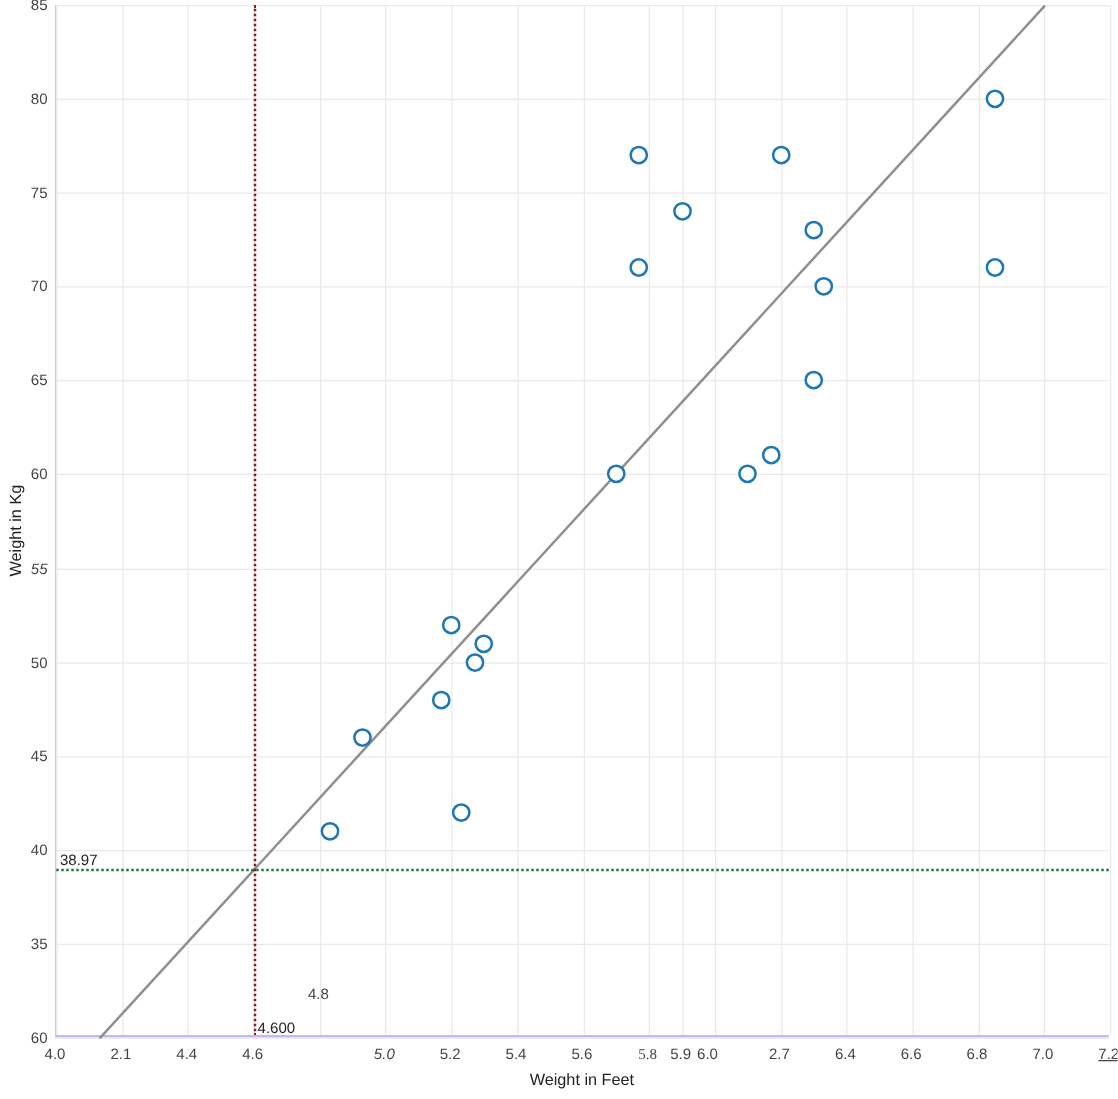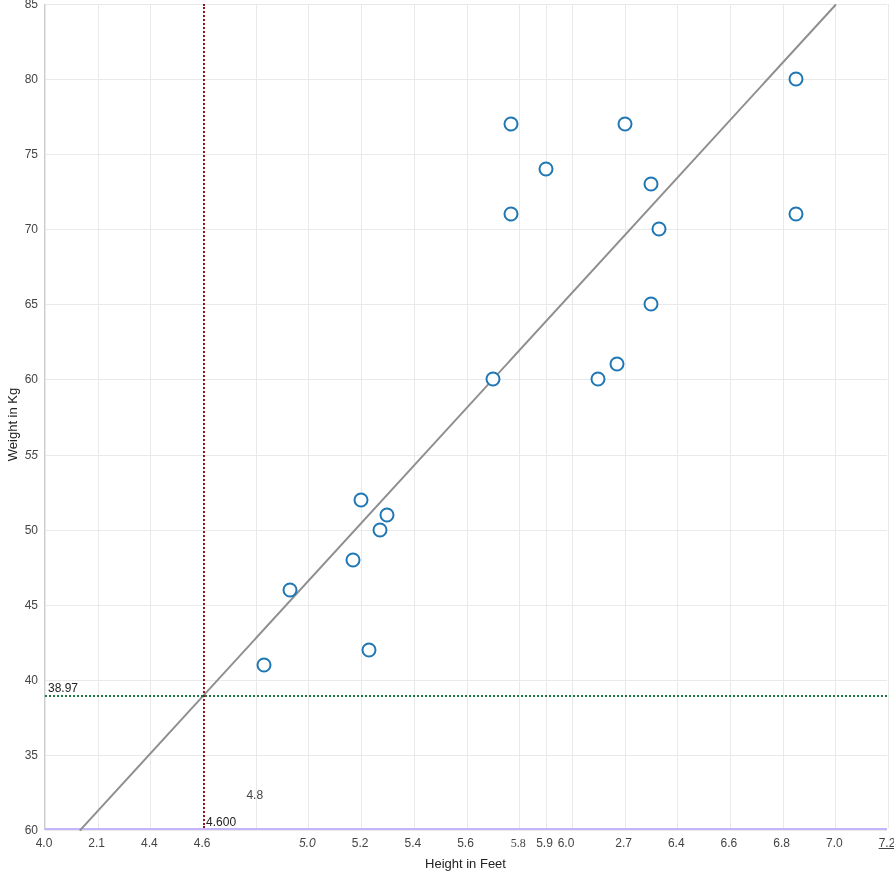--- a/index.html
+++ b/index.html
@@ -185,14 +185,14 @@
       <div class="x-tick-label" style="left: 544.531px; top: 836px;">5.9</div>
       <div class="x-tick-label" style="left: 566px; top: 836px;">6.0</div>
       <div class="x-tick-label" style="left: 623.562px; top: 836px;">2.7</div>
       <div class="x-tick-label" style="left: 676.25px; top: 836px;">6.4</div>
       <div class="x-tick-label" style="left: 728.937px; top: 836px;">6.6</div>
       <div class="x-tick-label" style="left: 781.625px; top: 836px;">6.8</div>
       <div class="x-tick-label" style="left: 834.312px; top: 836px;">7.0</div>
       <div class="x-tick-label" style="left: 887px; top: 836px; text-decoration: underline;">7.2</div>
     </div>
   <div class="y-axis-label" id="y-axis-label" style="left: 12px; top: 417px;">Weight in Kg</div>
-  <div class="x-axis-label" id="x-axis-label" style="left: 465.5px; top: 856px;">Height in Feet</div>
+  <div class="x-axis-label" id="x-axis-label" style="left: 465.5px; top: 856px;">Weight in Feet</div>
 </div>
 
 </body></html>

